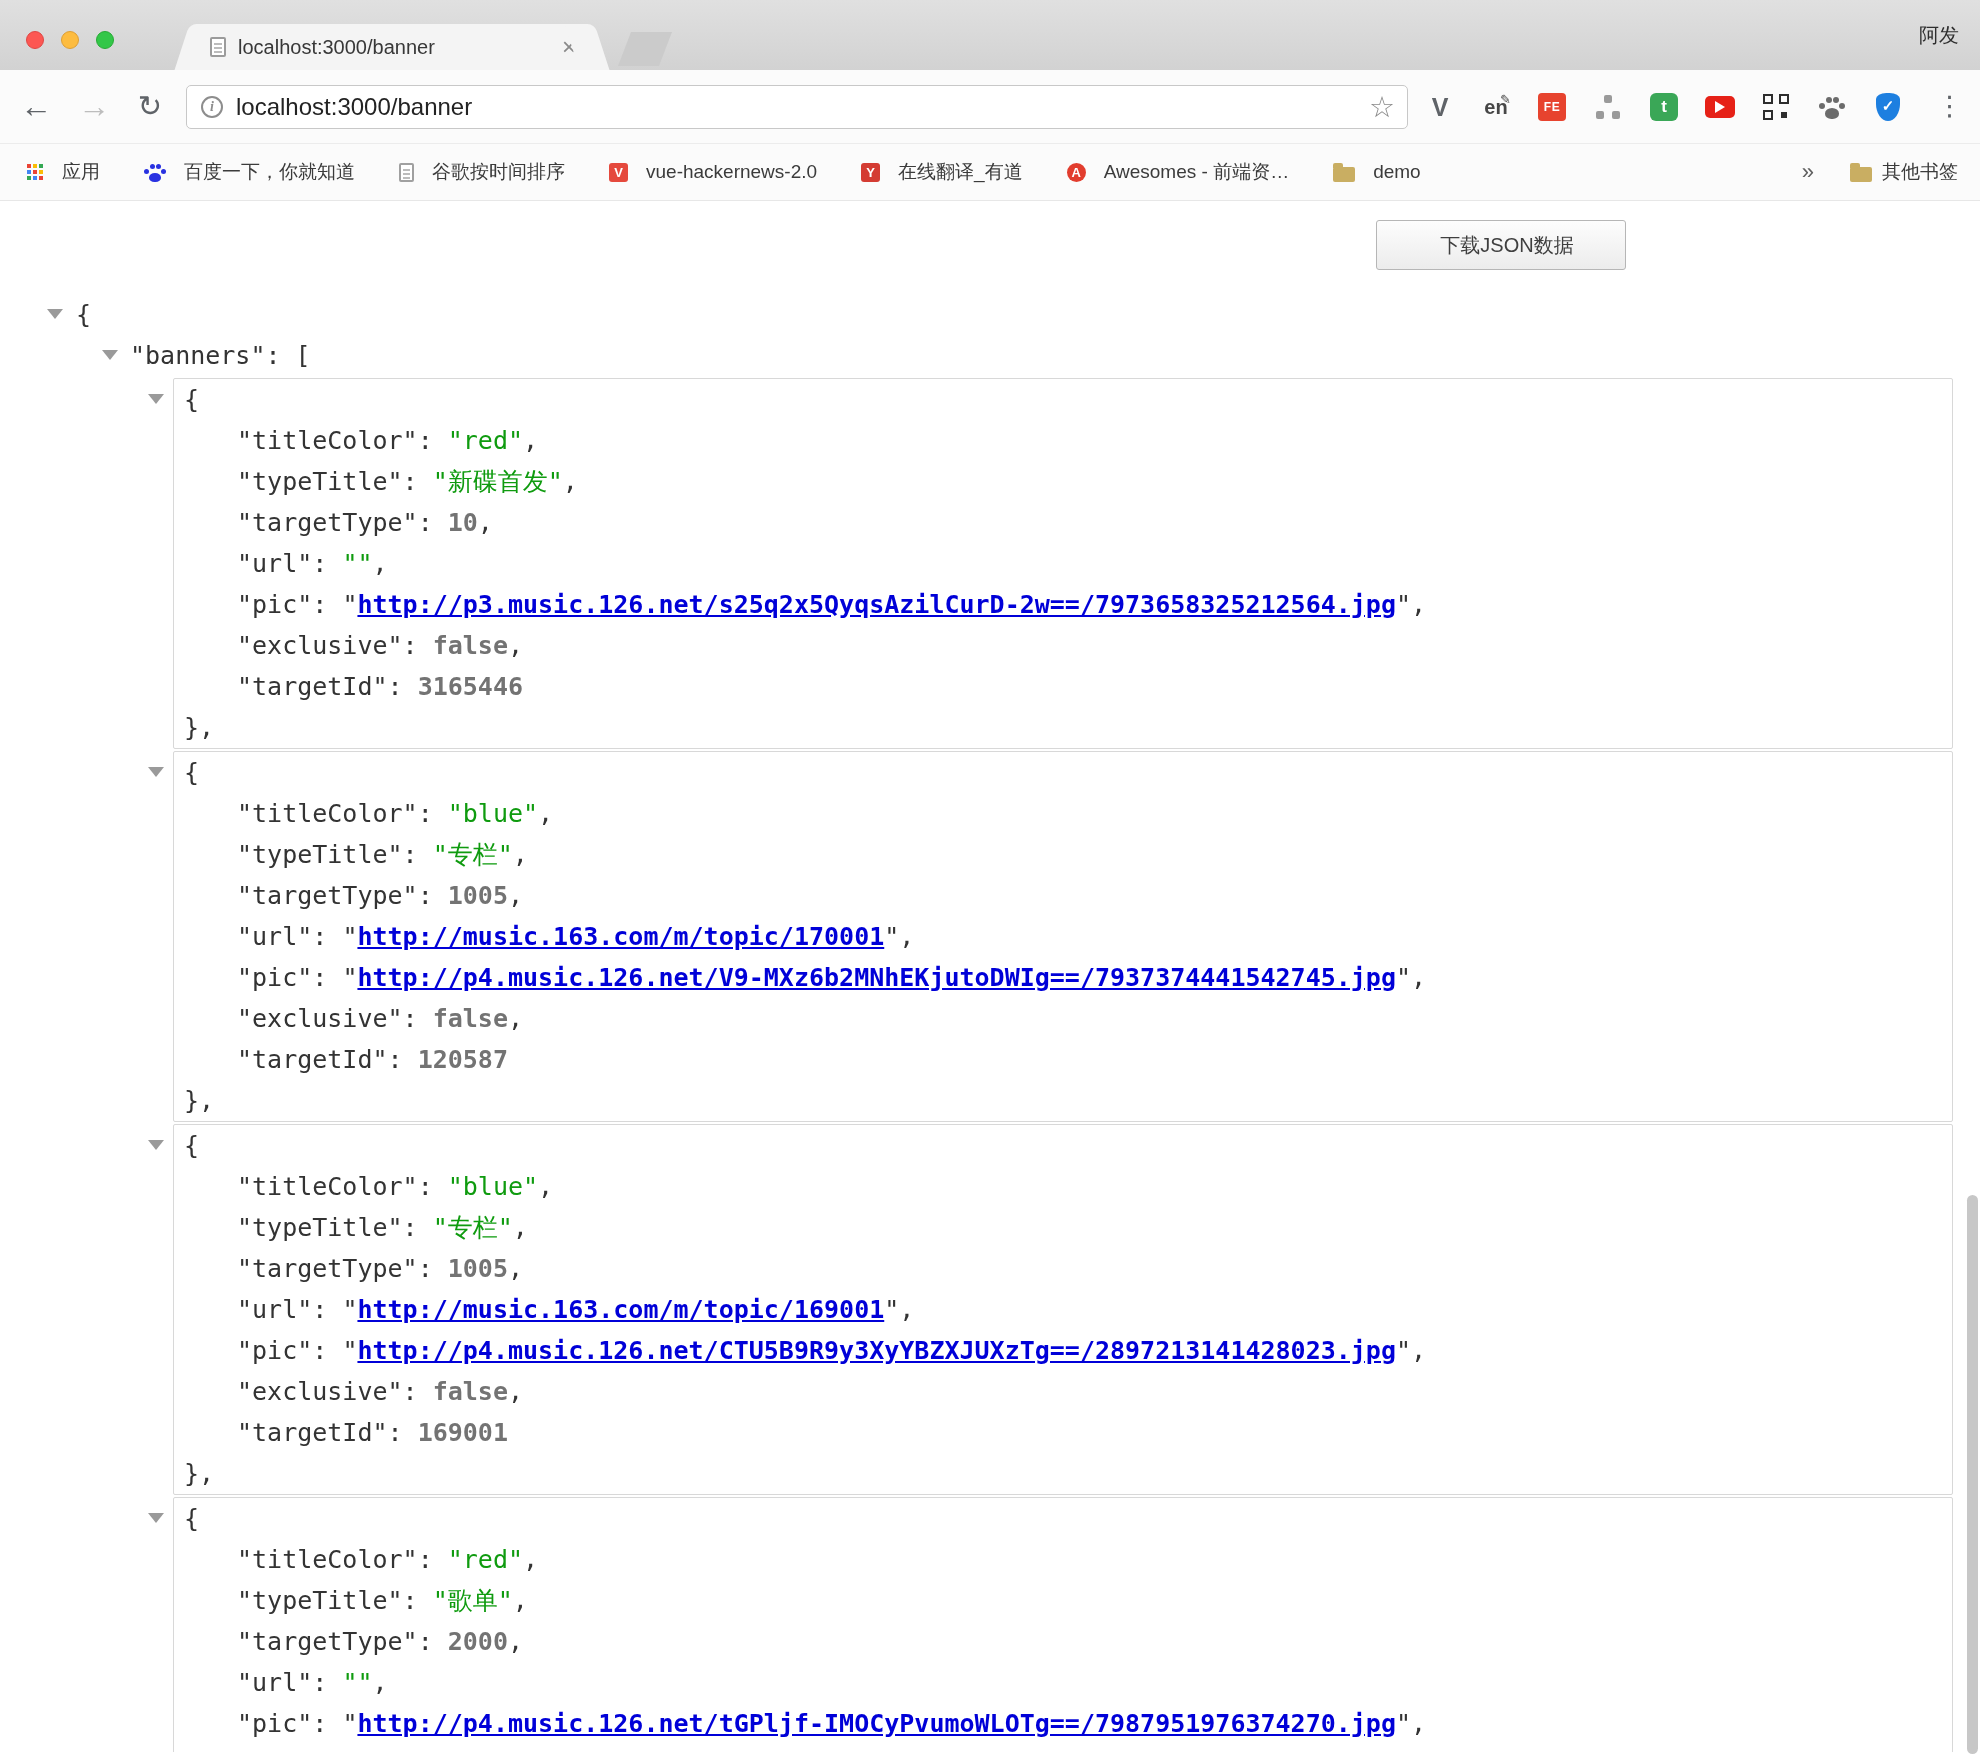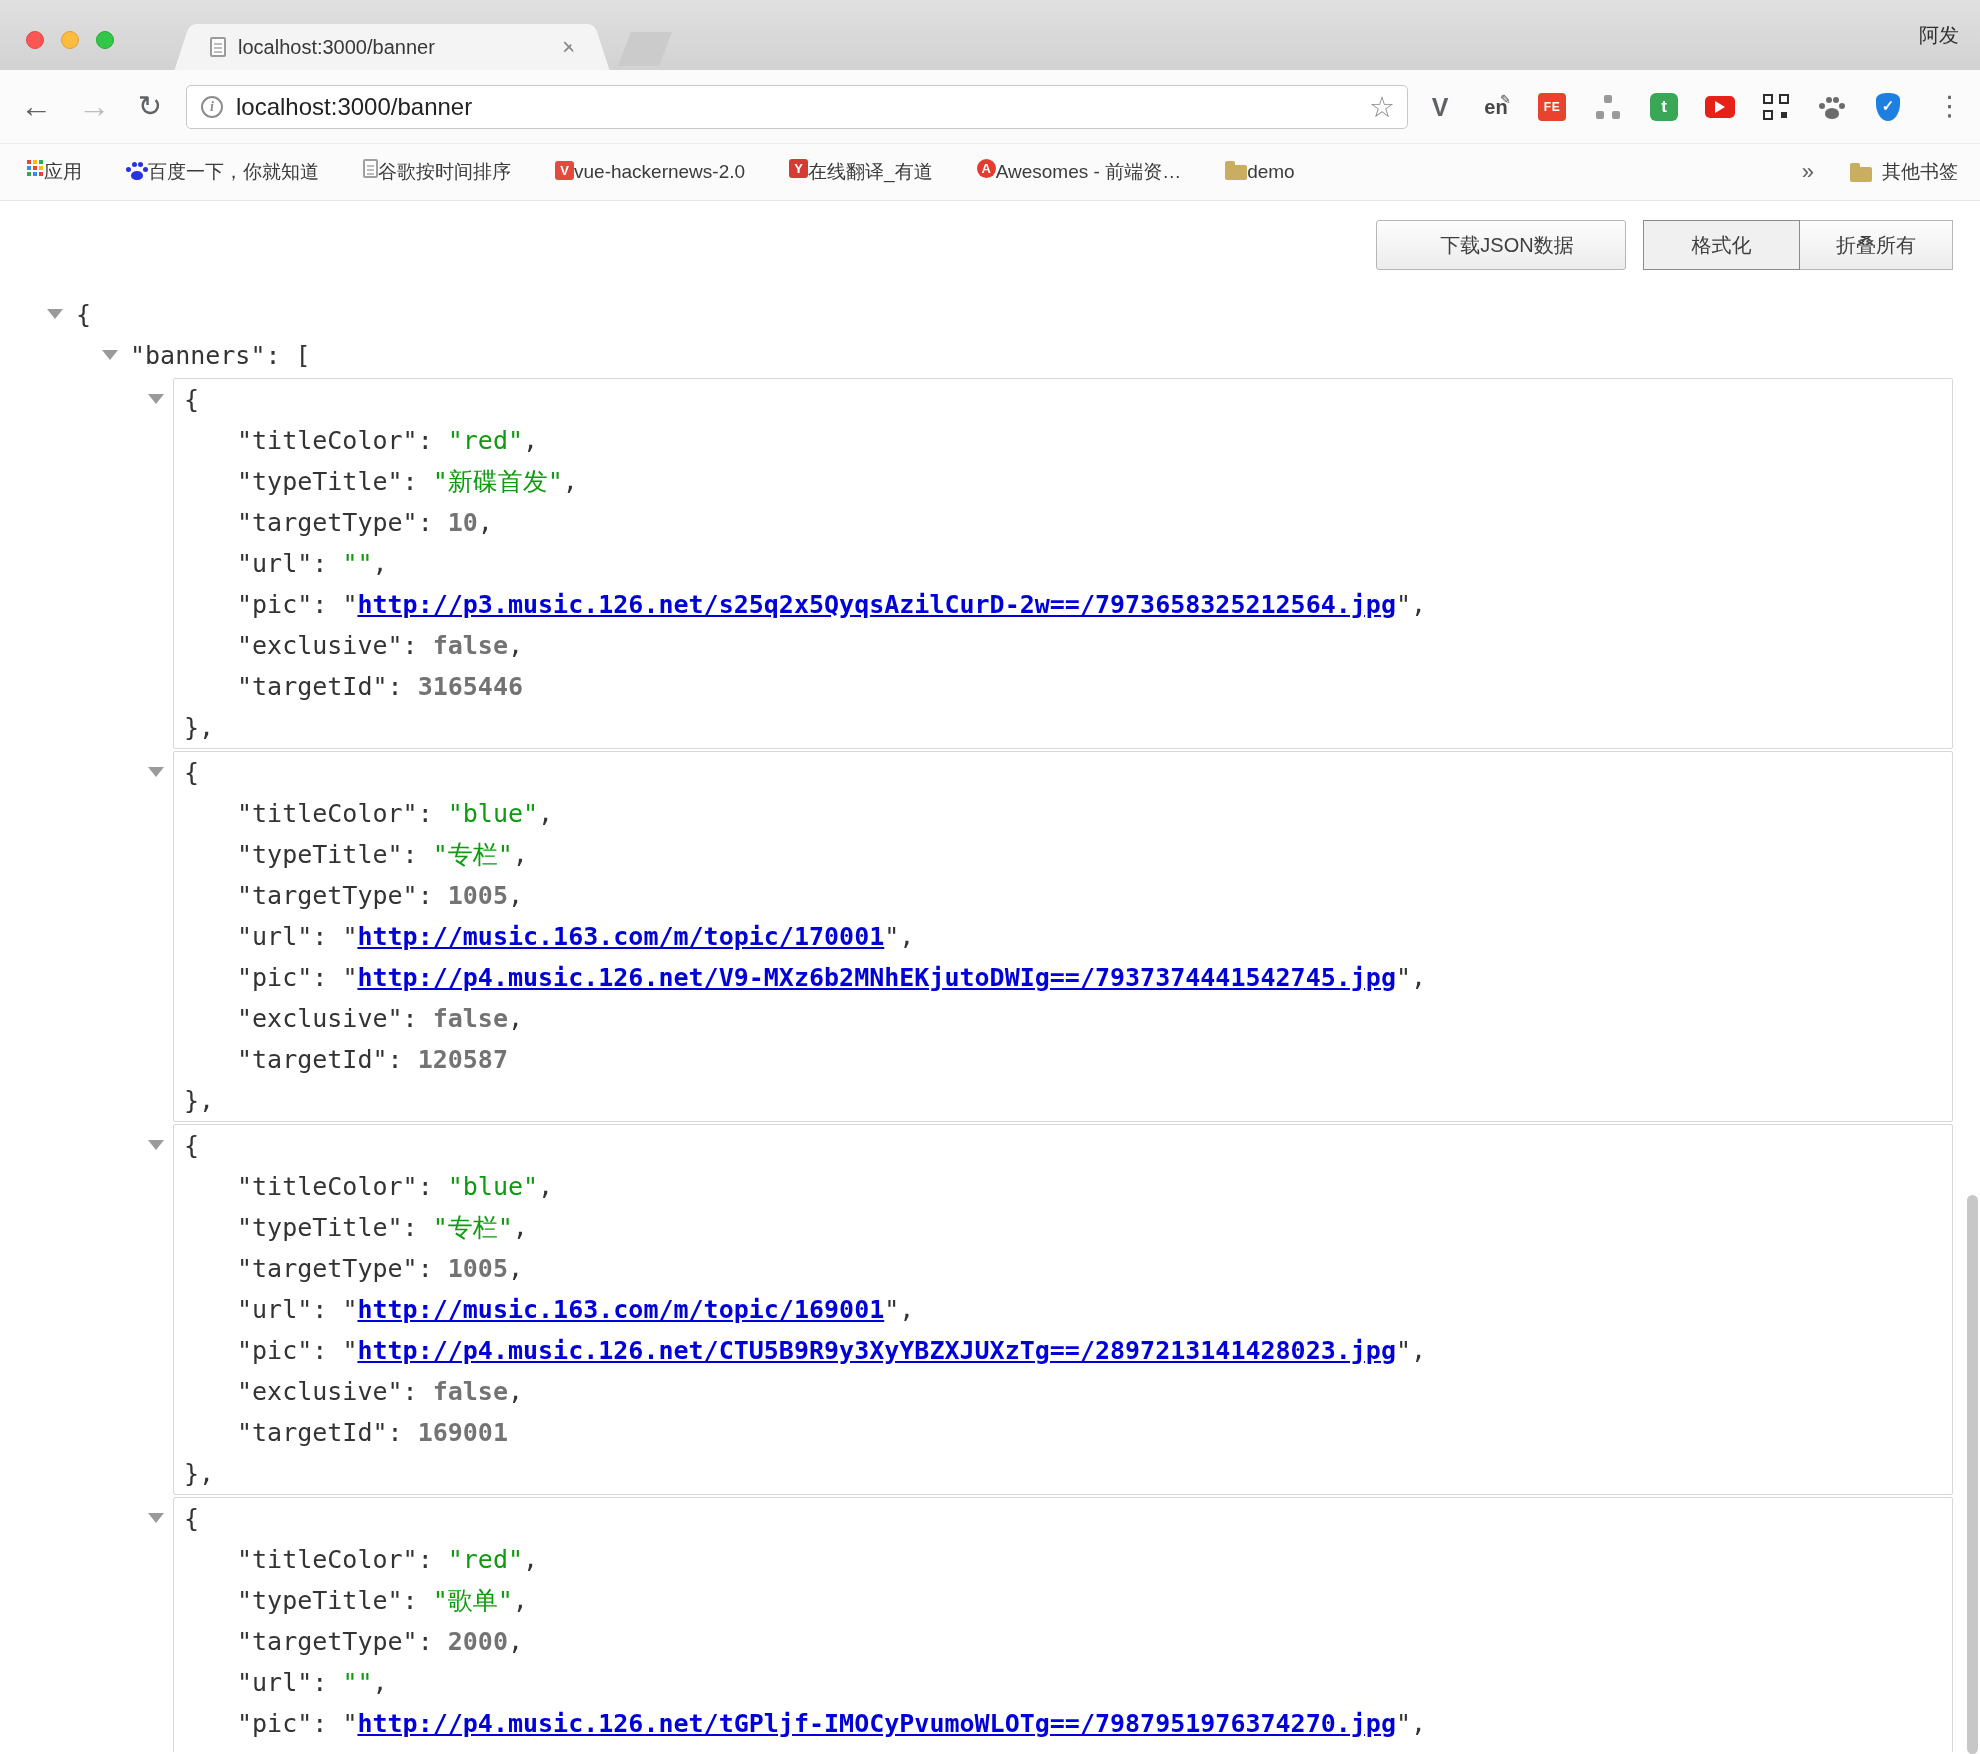--- a/index.html
+++ b/index.html
@@ -89,21 +89,21 @@
   .shield-badge { width:24px; height:28px; background:#1d7fe0; color:#fff;
                   border-radius:12px 12px 14px 14px / 7px 7px 20px 20px;
                   font-weight:bold; font-size:15px; line-height:26px; text-align:center; }
   .menu-dots { position:absolute; left:1936px; top:0; height:74px; width:24px;
                text-align:center; line-height:72px; font-size:27px; color:#5f6368; }
 
   
   .bookmarks { position:relative; height:57px; background:#fbfbfb;
                border-bottom:1px solid #e7e7e7; display:flex; align-items:center;
                padding:0 22px 0 26px; font-size:19px; color:#3b3b3b; }
-  .bm { display:flex; align-items:flex-start; gap:0; margin-right:44px; white-space:nowrap; }
+  .bm { display:flex; align-items:center; gap:18px; margin-right:44px; white-space:nowrap; }
   .apps-grid { width:18px; height:18px; position:relative; }
   .apps-grid::before { content:""; position:absolute; left:1px; top:1px; width:4px;
       height:4px; background:#EA4335;
       box-shadow:6px 0 0 #FBBC05,12px 0 0 #34A853,0 6px 0 #4285F4,6px 6px 0 #EA4335,
                  12px 6px 0 #FBBC05,0 12px 0 #34A853,6px 12px 0 #4285F4,12px 12px 0 #EA4335; }
   .paw-blue { width:22px; height:22px; position:relative; }
   .paw-blue::before { content:""; position:absolute; left:5px; bottom:1px; width:12px;
                       height:9px; background:#2932E1; border-radius:50% 50% 45% 45%; }
   .paw-blue::after { content:""; position:absolute; left:0; top:8px; width:5px; height:5px;
                      border-radius:50%; background:#2932E1;
@@ -260,24 +260,20 @@
   </div>
   <span class="bm-overflow">»</span>
   <div class="bm-other">
     <span class="folder-icon"></span>
     <span>其他书签</span>
   </div>
 </div>
 
 <div class="content">
   <div class="btn download-btn">下载JSON数据</div>
-  <div class="seg-group">
-    <div class="btn format-btn">格式化</div>
-    <div class="btn collapse-btn">折叠所有</div>
-  </div>
 
   <div class="json-tree" id="json-tree">
       <div class="jline d0"><span>{</span><span class="tri" style="left: 47px;"></span></div>
       <div class="jline d1"><span>"banners": [</span><span class="tri" style="left: 102px;"></span></div>
       <div class="obj-box">
         <span class="tri"></span>
         <div class="jline in2"><span>{</span></div>
         <div class="jline in3"><span>"titleColor"</span><span>: </span><span class="jstr">"red"</span><span>,</span></div>
         <div class="jline in3"><span>"typeTitle"</span><span>: </span><span class="jstr">"新碟首发"</span><span>,</span></div>
         <div class="jline in3"><span>"targetType"</span><span>: </span><span class="jnum">10</span><span>,</span></div>

